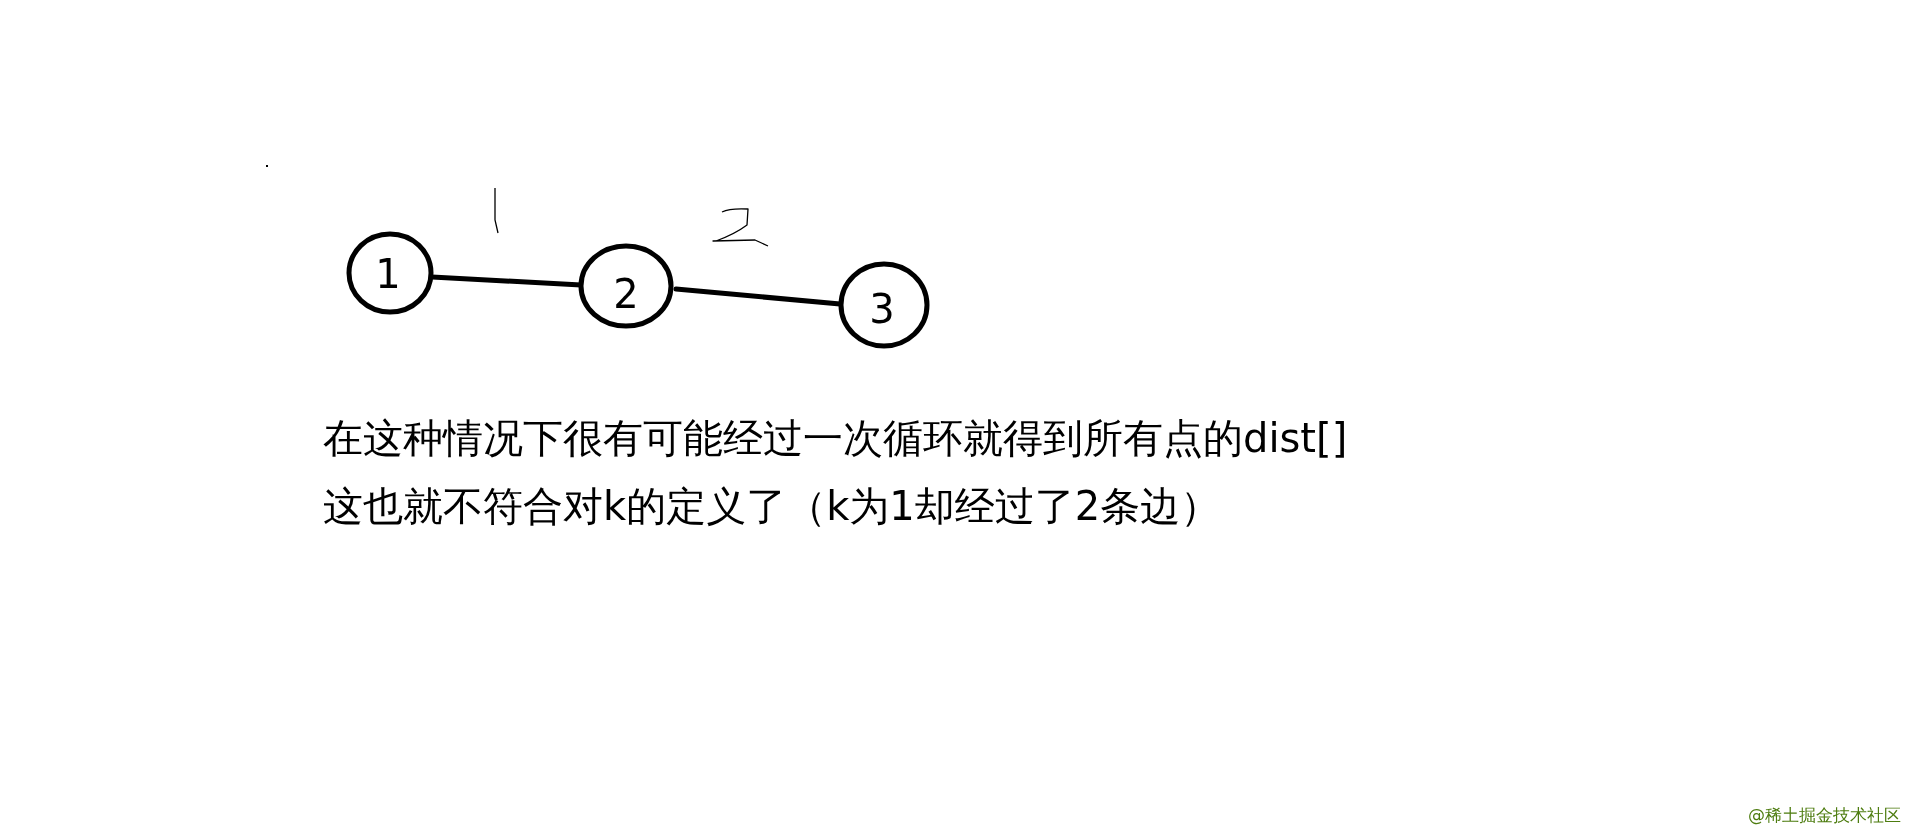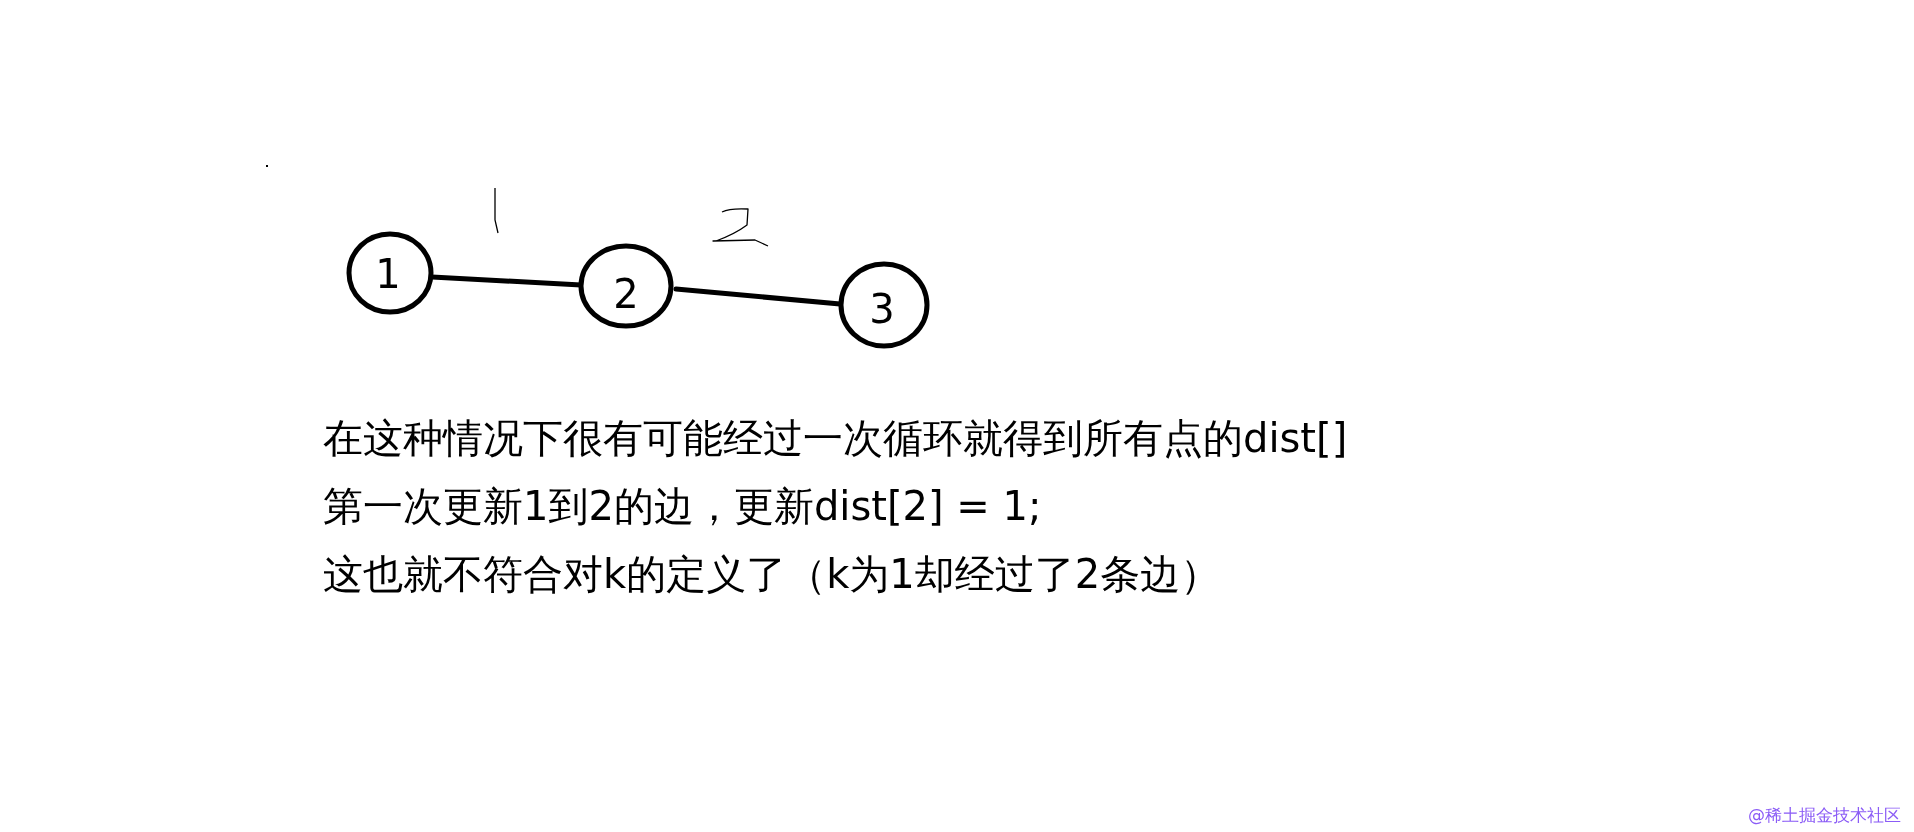--- a/index.html
+++ b/index.html
@@ -42,21 +42,21 @@
       font-size: 40px;
       white-space: nowrap;
       letter-spacing: 0;
     }
     .watermark {
       position: absolute;
       left: 1748px;
       top: 803px;
       font-size: 17px;
       line-height: 24px;
-      color: #8b5cf6;
+      color: #4d7c0f;
       white-space: nowrap;
       font-family: "DejaVu Sans", sans-serif;
     }
   </style>
 </head>
 <body>
 
 <svg class="graph" width="1914" height="400" viewBox="0 0 1914 400" xmlns="http://www.w3.org/2000/svg">
 
   <rect x="266" y="165" width="2" height="2" fill="#000"></rect>
@@ -80,17 +80,16 @@
     <text class="node-label" x="626" y="308" text-anchor="middle">2</text>
   </g>
   <g>
     <ellipse cx="884" cy="305" rx="43" ry="41" fill="#fff" stroke="#000" stroke-width="5"></ellipse>
     <text class="node-label" x="882" y="323" text-anchor="middle">3</text>
   </g>
 </svg>
 
 <div class="explanation">
   <span class="line">在这种情况下很有可能经过一次循环就得到所有点的dist[]</span>
-  <span class="line">第一次更新1到2的边，更新dist[2] = 1;</span>
   <span class="line">这也就不符合对k的定义了（k为1却经过了2条边）</span>
 </div>
 
 <div class="watermark">@稀土掘金技术社区</div>
 
 </body></html>

